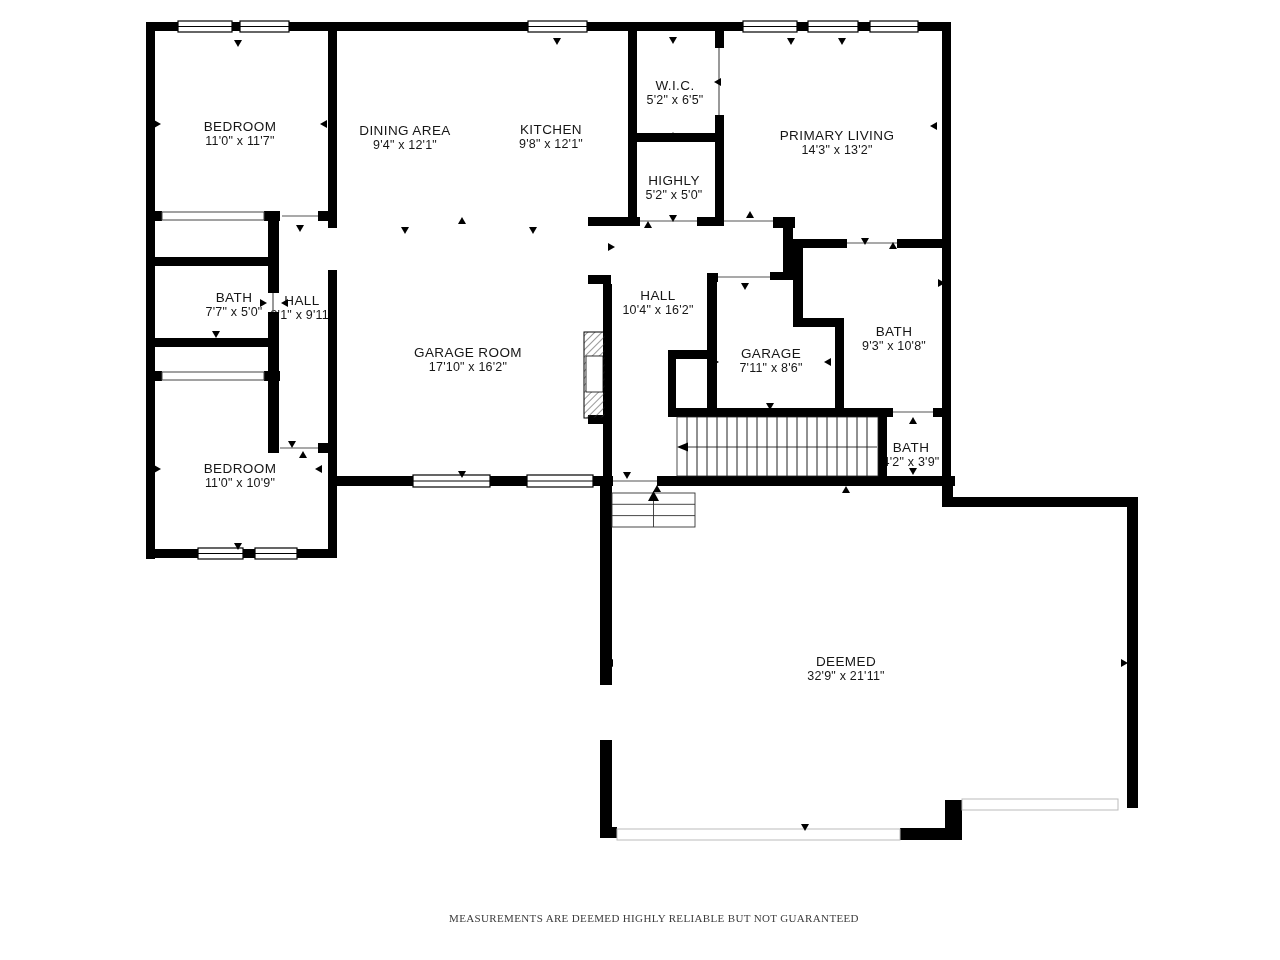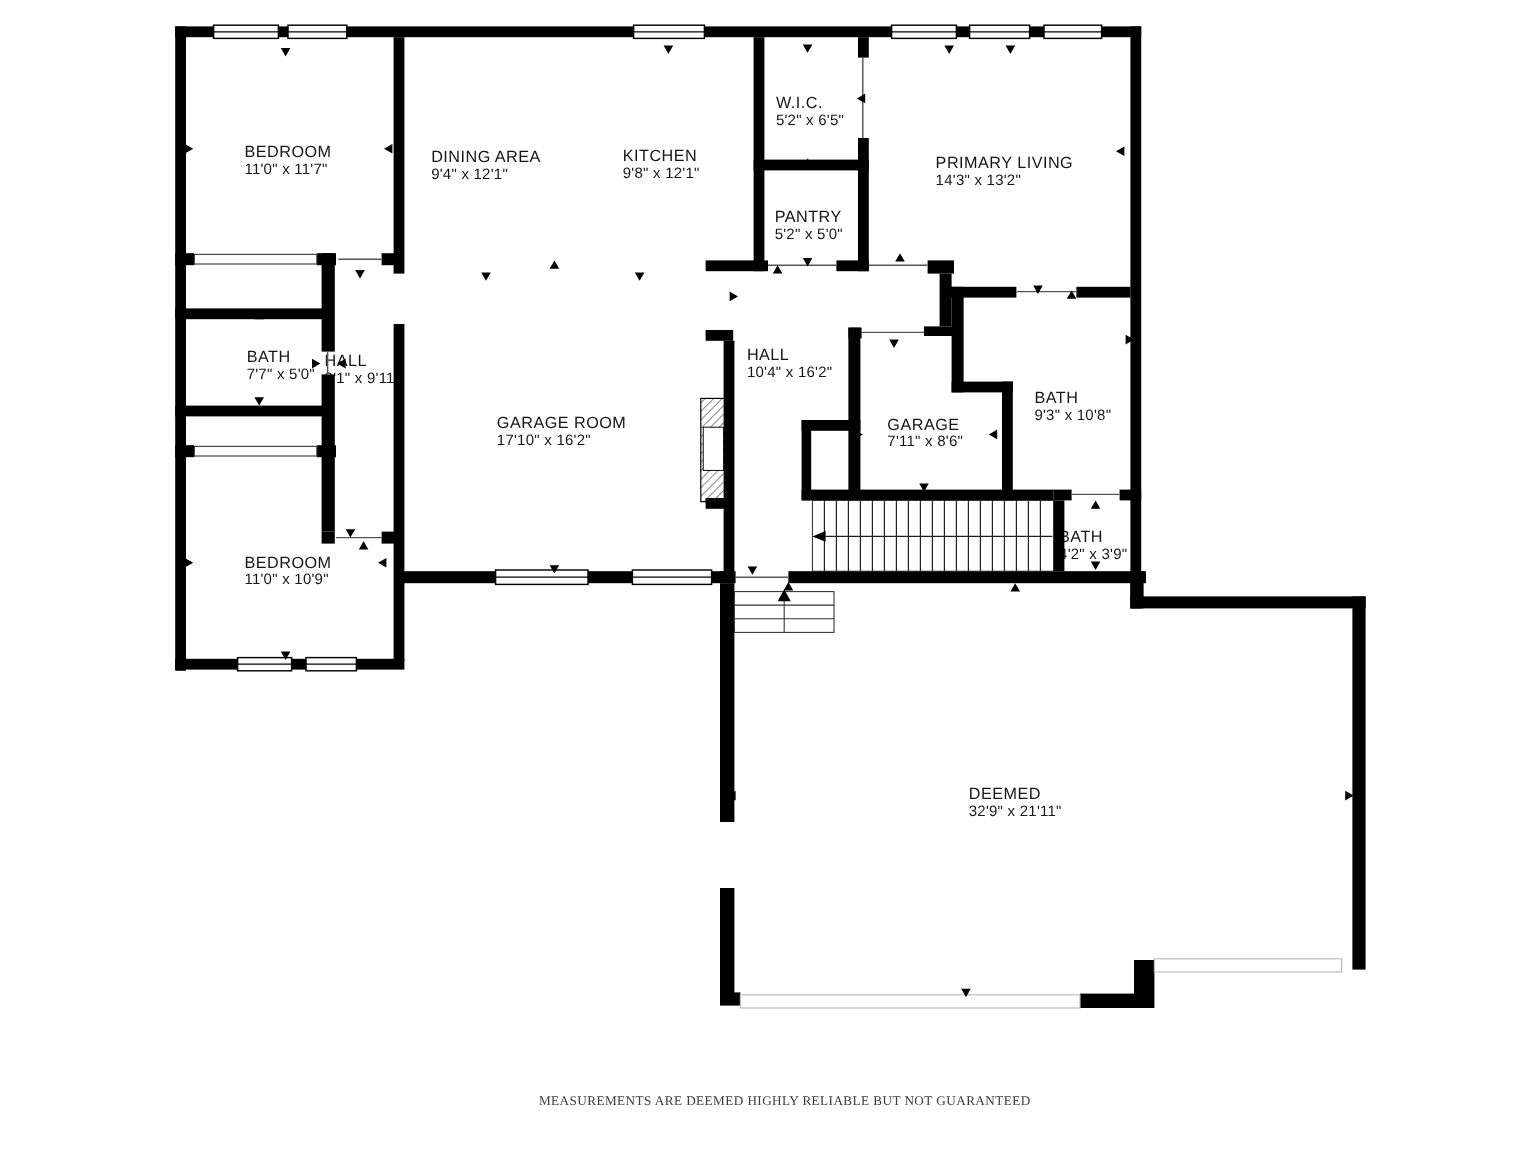--- a/index.html
+++ b/index.html
@@ -4,21 +4,21 @@
 <style>
   html,body{margin:0;padding:0;background:#ffffff;}
   #canvas{
     position:relative;width:1280px;height:960px;background:#ffffff;overflow:hidden;
     font-family:"Liberation Sans", sans-serif;
   }
   #label-layer{position:absolute;inset:0;z-index:1;}
   #plan-svg{position:absolute;left:0;top:0;z-index:2;pointer-events:none;}
   .room-label{
     position:absolute;transform:translate(-50%,-50%);
-    color:#161616;white-space:nowrap;line-height:15px;
+    text-align:center;color:#161616;white-space:nowrap;line-height:15px;
   }
   .room-name{font-size:13.5px;letter-spacing:.4px;}
   .room-dims{font-size:12.5px;letter-spacing:.2px;}
   .footer-note{
     position:absolute;left:654px;top:918px;transform:translate(-50%,-50%);
     font-size:11px;color:#3c3c3c;letter-spacing:.35px;white-space:nowrap;z-index:3;font-family:Liberation Serif, serif;
   }
 </style>
 </head>
 <body>
@@ -36,21 +36,21 @@
     </div>
     <div class="room-label" style="left:551px;top:137px">
       <div class="room-name">KITCHEN</div>
       <div class="room-dims">9'8" x 12'1"</div>
     </div>
     <div class="room-label" style="left:675px;top:93px">
       <div class="room-name">W.I.C.</div>
       <div class="room-dims">5'2" x 6'5"</div>
     </div>
     <div class="room-label" style="left:674px;top:188px">
-      <div class="room-name">PANTRY</div>
+      <div class="room-name">HIGHLY</div>
       <div class="room-dims">5'2" x 5'0"</div>
     </div>
     <div class="room-label" style="left:837px;top:143px">
       <div class="room-name">PRIMARY LIVING</div>
       <div class="room-dims">14'3" x 13'2"</div>
     </div>
     <div class="room-label" style="left:234px;top:305px">
       <div class="room-name">BATH</div>
       <div class="room-dims">7'7" x 5'0"</div>
     </div>

